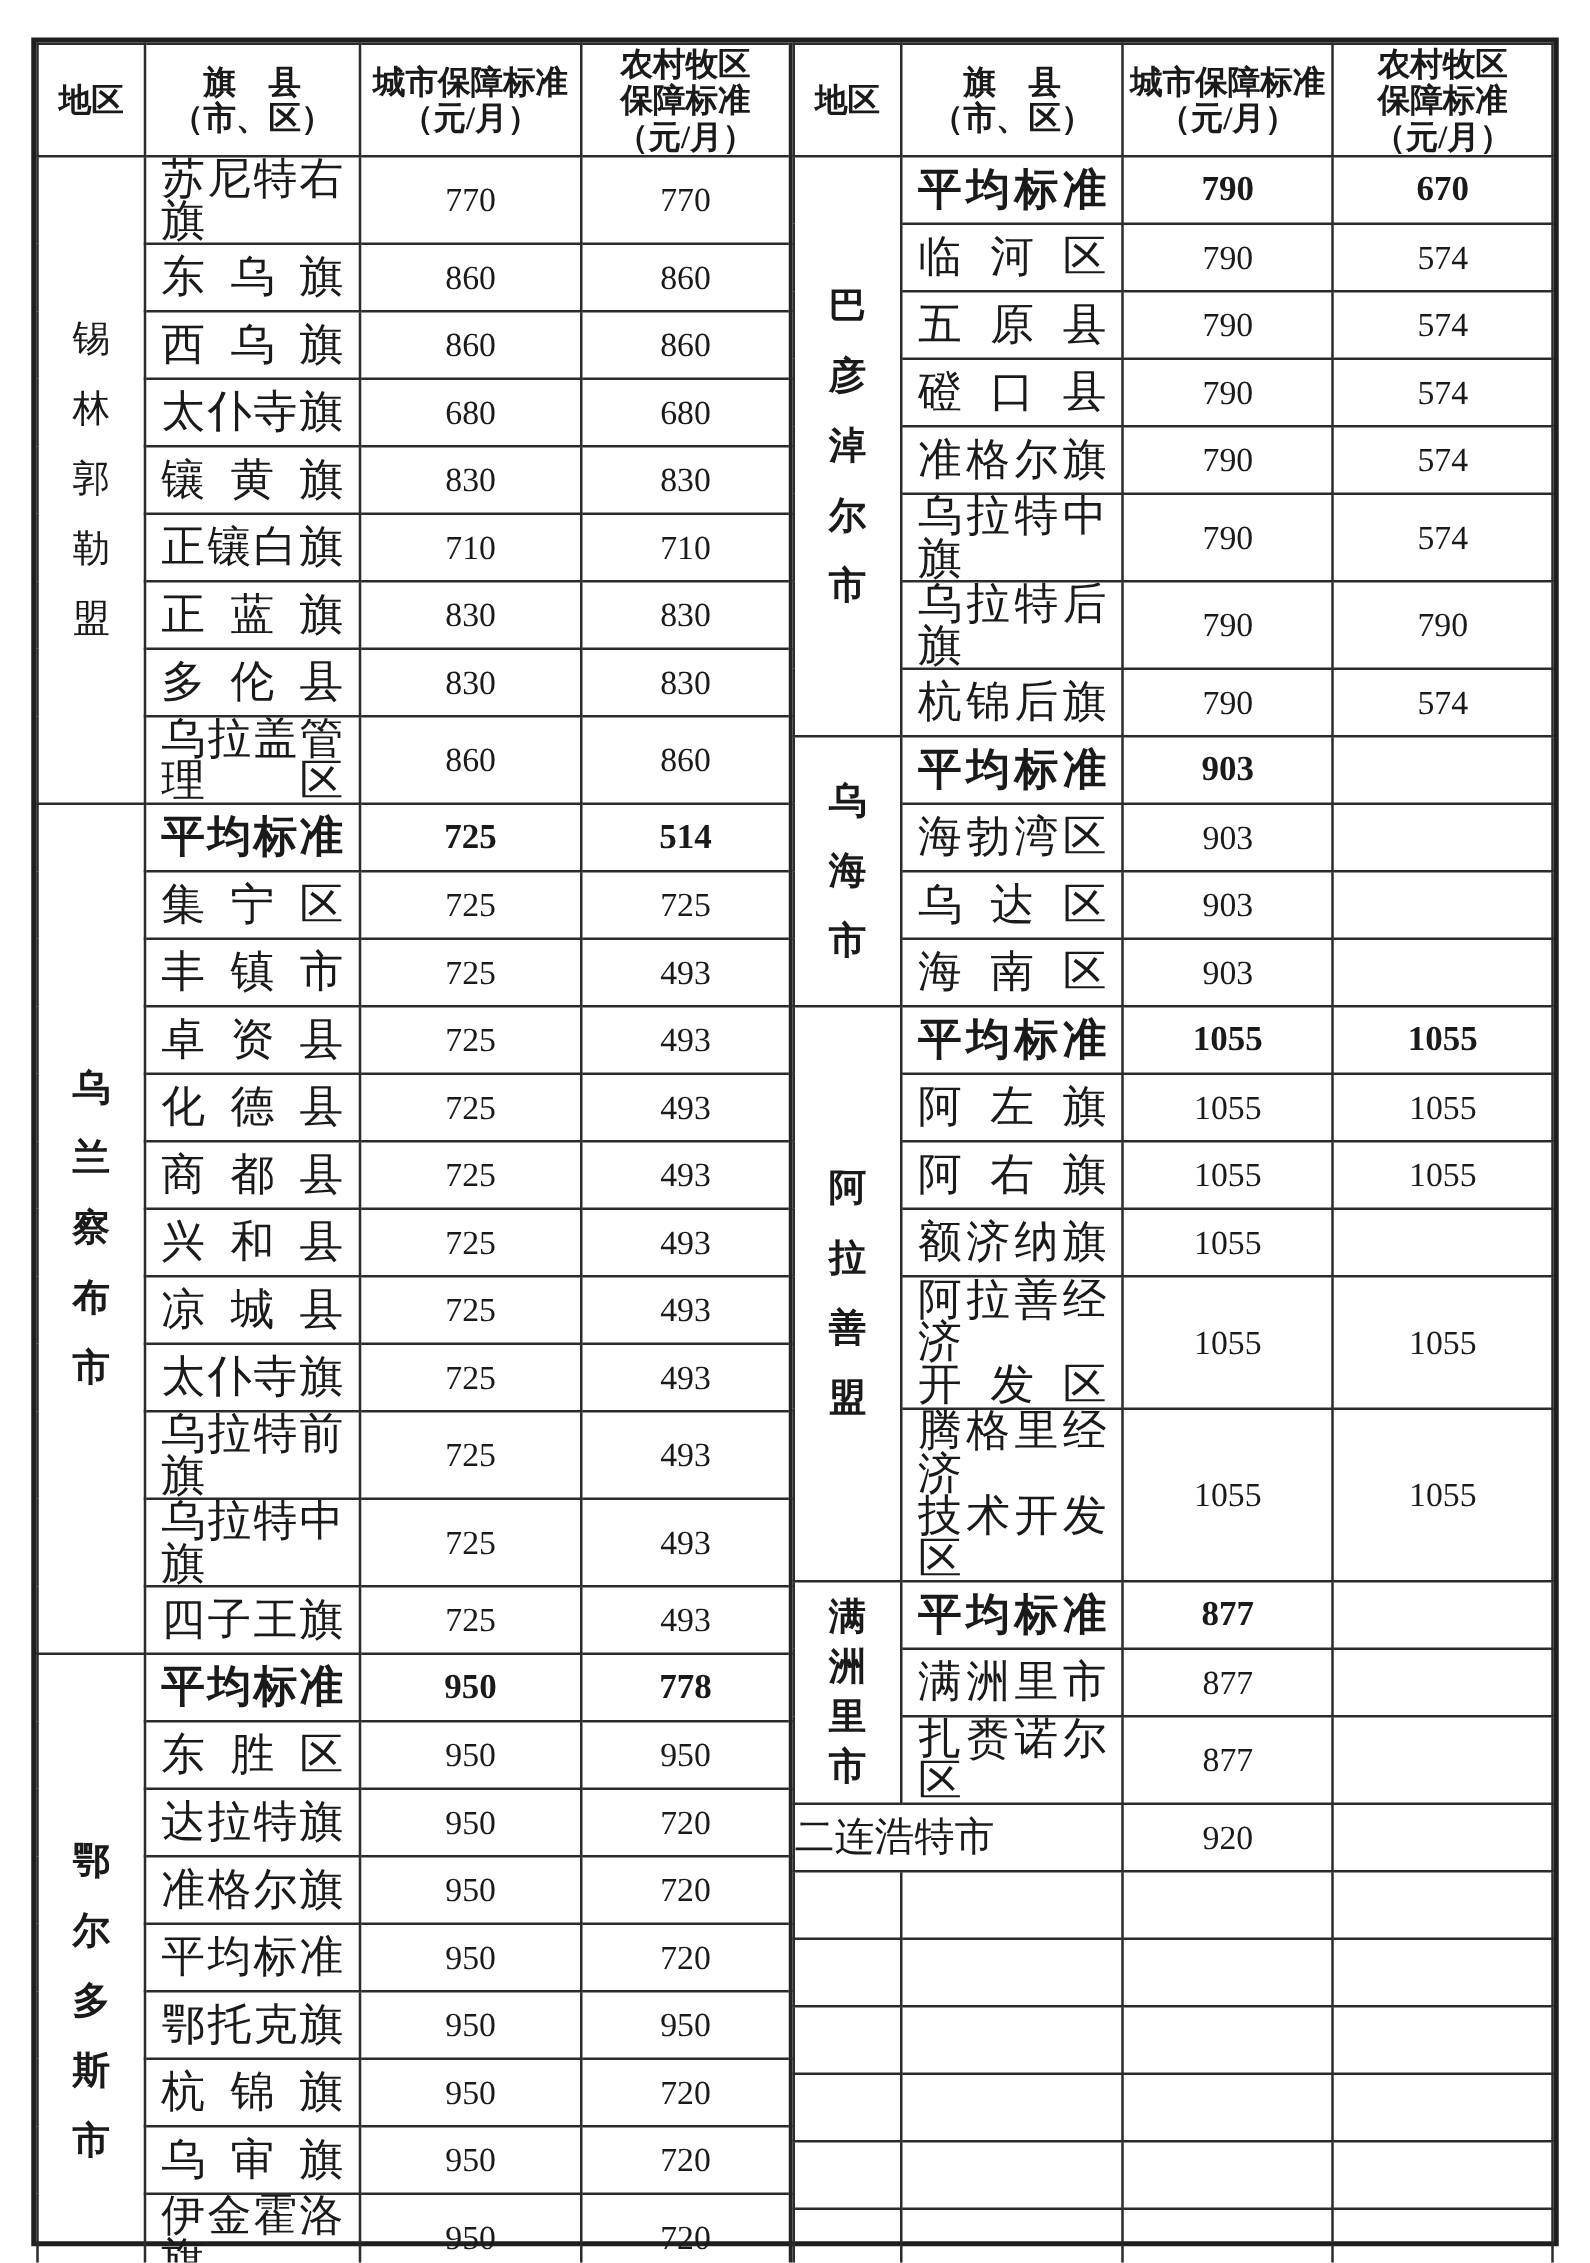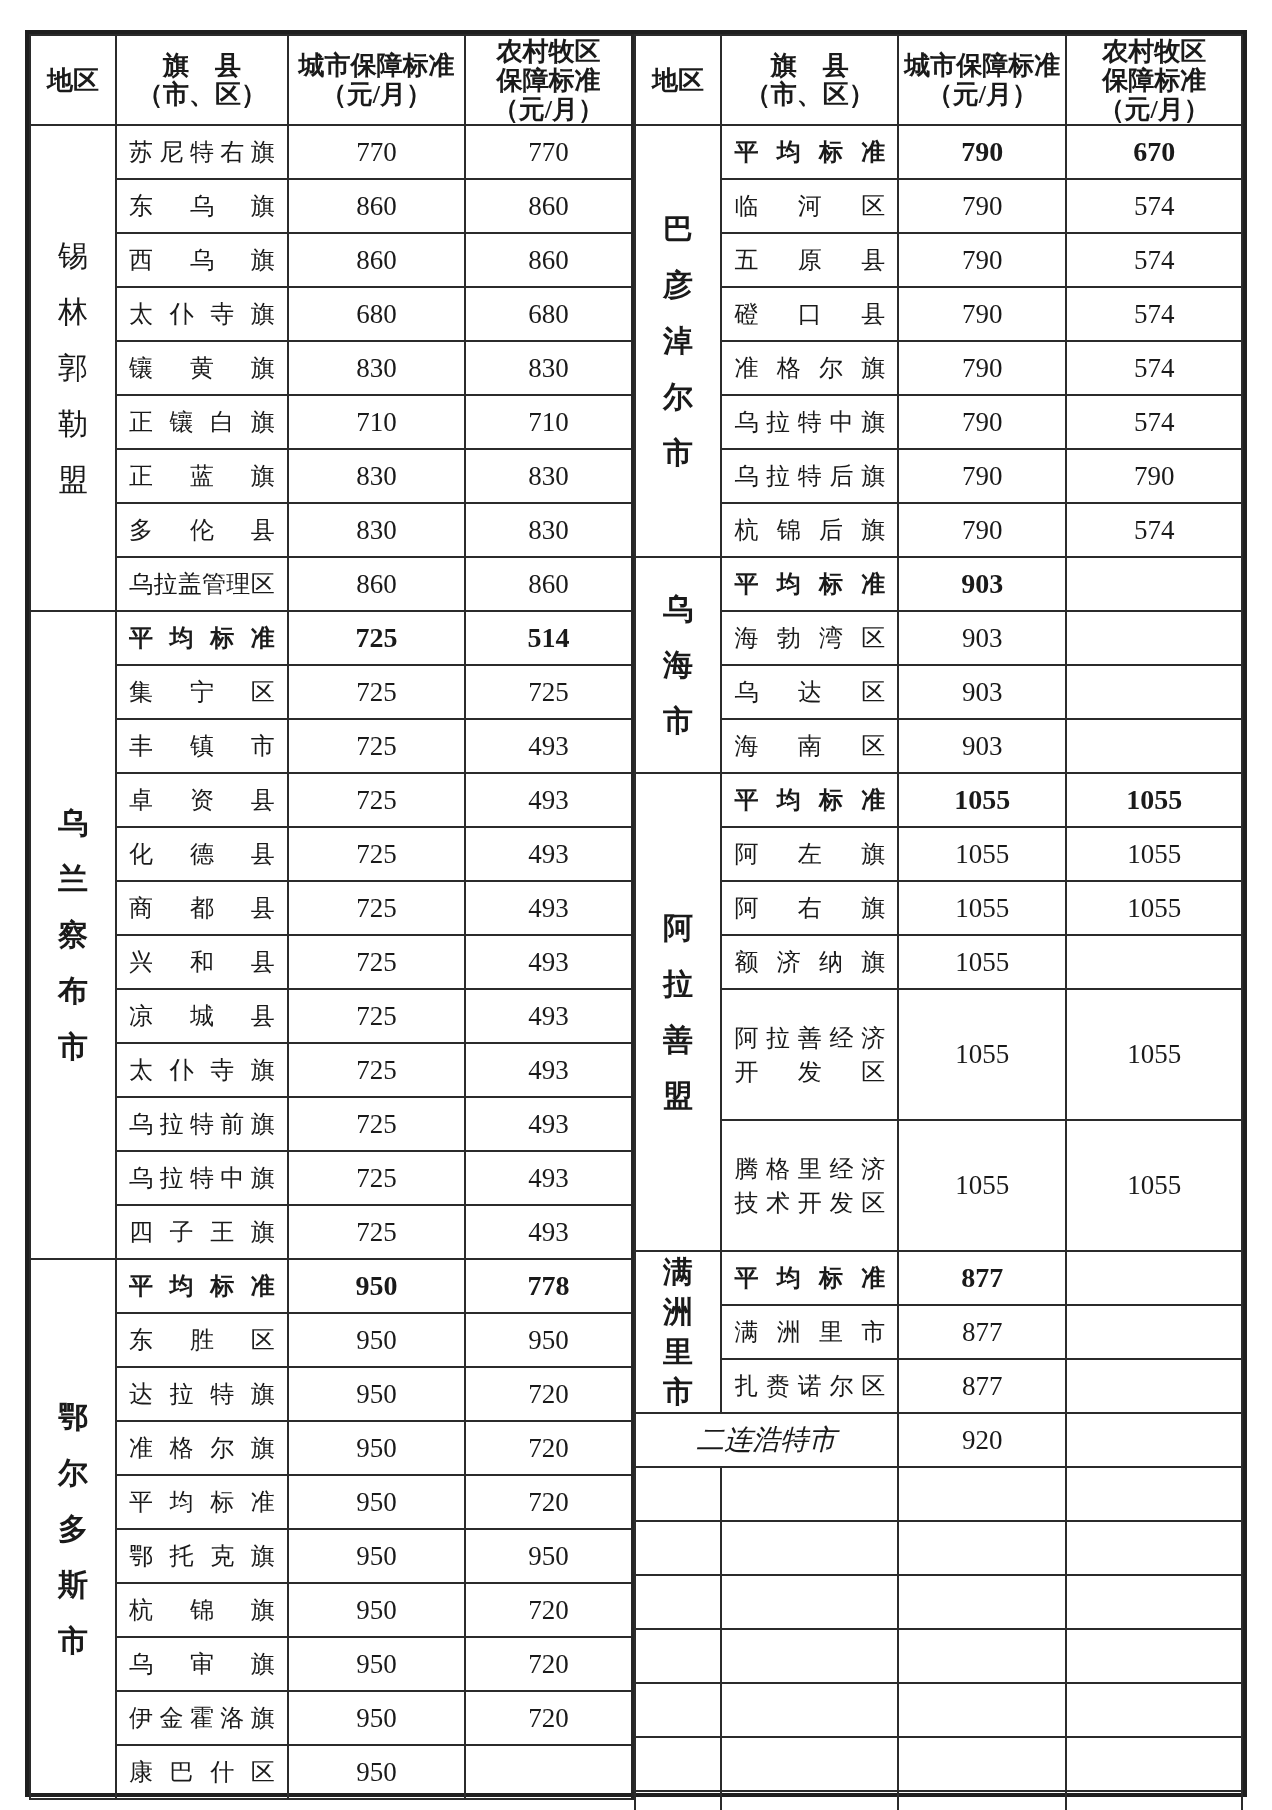--- a/index.html
+++ b/index.html
@@ -12,27 +12,27 @@
     display:flex;border:4px solid #1f1f1f;box-sizing:border-box;background:#fff;
   }
   table.tbl{border-collapse:collapse;table-layout:fixed;height:100%;}
   #left-table{width:49.8%;border-right:3px solid #262626;}
   #right-table{width:50.2%;}
   .tbl th,.tbl td{border:2px solid #2b2b2b;padding:0;overflow:hidden;box-sizing:border-box;}
   .tbl thead tr{height:90px;}
   .hdr{font-size:26px;font-weight:bold;text-align:center;vertical-align:middle;background:#fff;}
   .hdr div{line-height:29px;}
   tr.row{height:54px;}
-  tr.row-tall{height:131px;}
+  tr.row-tall{height:106px;}
   td.region{vertical-align:middle;}
   .vlabel{display:flex;flex-direction:column;align-items:center;justify-content:center;font-size:30px;height:100%;}
   .vlabel div{line-height:38px;height:38px;}
-  td.name{font-size:24px;vertical-align:middle;}
+  td.name{font-size:35px;vertical-align:middle;}
   td.name .jline{text-align:justify;text-align-last:justify;text-justify:inter-character;padding:0 12px;line-height:34px;}
-  td.merged-name{font-size:28px;text-align:center;vertical-align:middle;font-style:italic;}
+  td.merged-name{font-size:32px;text-align:left;vertical-align:middle;}
   td.num{font-size:27px;text-align:center;vertical-align:middle;}
   tr.bold td{font-weight:bold;}
   tr.bold td.num{font-size:28px;}
 </style>
 </head>
 <body>
 
 <div class="table-wrap">
 
   <table class="tbl" id="left-table">

